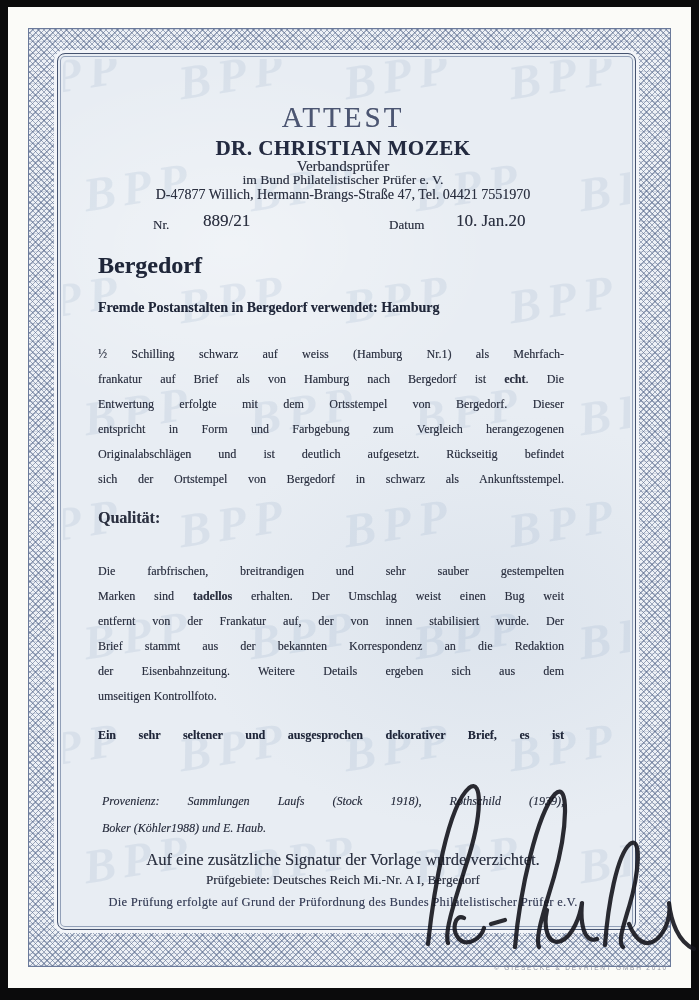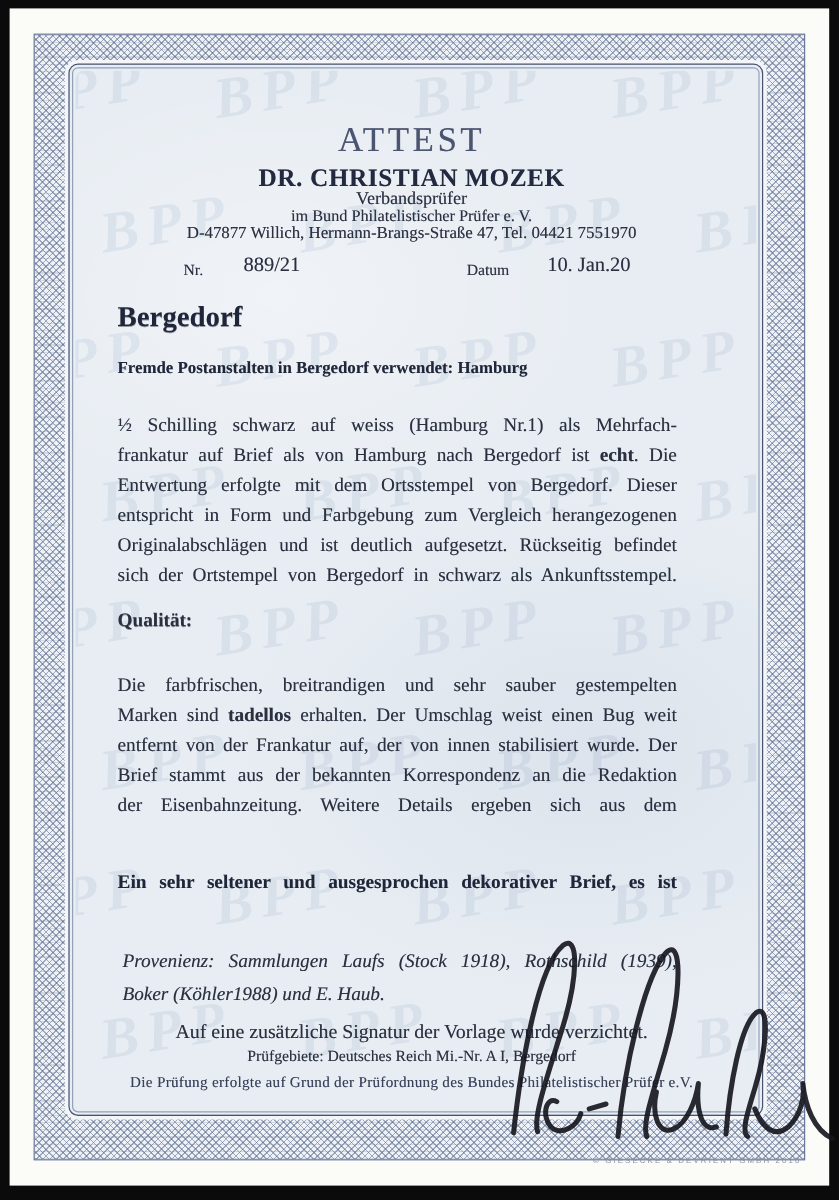--- a/index.html
+++ b/index.html
@@ -30,21 +30,21 @@
   .center{text-align:center;padding-left:12px;}
   .title{font-size:29px;letter-spacing:3px;color:#4b5572;}
   .examiner{font-size:21px;font-weight:bold;letter-spacing:.5px;color:#232a40;}
   .role{font-size:15px;}
   .assoc{font-size:13.5px;}
   .addr{font-size:14px;}
   .lbl{position:absolute;font-size:13px;top:6px;}
   .val{position:absolute;font-size:17px;top:0;}
   .h-region{font-size:24px;font-weight:bold;color:#1f2639;}
   .h-subject{font-size:14px;font-weight:bold;color:#1f2639;}
-  .jline{font-size:16px;line-height:25px;text-align:justify;text-align-last:justify;}
+  .jline{font-size:12px;line-height:25px;text-align:justify;text-align-last:justify;}
   .jline.last{text-align-last:left;}
   .qual{font-size:16px;font-weight:bold;}
   .concl .jline{font-weight:bold;line-height:27px;color:#1f2639;}
   .prov .jline{font-style:italic;line-height:27px;padding-left:4px;}
   .signote{font-size:16.5px;}
   .exam{font-size:13px;}
   .legal{font-size:12.5px;letter-spacing:.3px;color:#39405a;left:-12px;width:490px;}
   .copyright{position:absolute;top:957px;right:23px;font-family:"Liberation Sans",sans-serif;
              font-size:6.5px;letter-spacing:1.8px;color:#8b90a0;}
   .sig{position:absolute;left:390px;top:751px;z-index:9;}
@@ -126,20 +126,21 @@
         </div>
 
         <div class="blk qual" style="top:455px">Qualität:</div>
 
         <div class="blk" style="top:505px">
           <div class="jline">Die farbfrischen, breitrandigen und sehr sauber gestempelten</div>
           <div class="jline"><span>Marken sind </span><b>tadellos</b><span> erhalten. Der Umschlag weist einen Bug weit</span></div>
           <div class="jline">entfernt von der Frankatur auf, der von innen stabilisiert wurde. Der</div>
           <div class="jline">Brief stammt aus der bekannten Korrespondenz an die Redaktion</div>
           <div class="jline">der Eisenbahnzeitung. Weitere Details ergeben sich aus dem</div>
+          <div class="jline last">umseitigen Kontrollfoto.</div>
         </div>
 
         <div class="blk concl" style="top:668px">
           <div class="jline">Ein sehr seltener und ausgesprochen dekorativer Brief, es ist</div>
         </div>
 
         <div class="blk prov" style="top:734px">
           <div class="jline">Provenienz: Sammlungen Laufs (Stock 1918), Rothschild (1939),</div>
           <div class="jline last">Boker (Köhler1988) und E. Haub.</div>
         </div>

